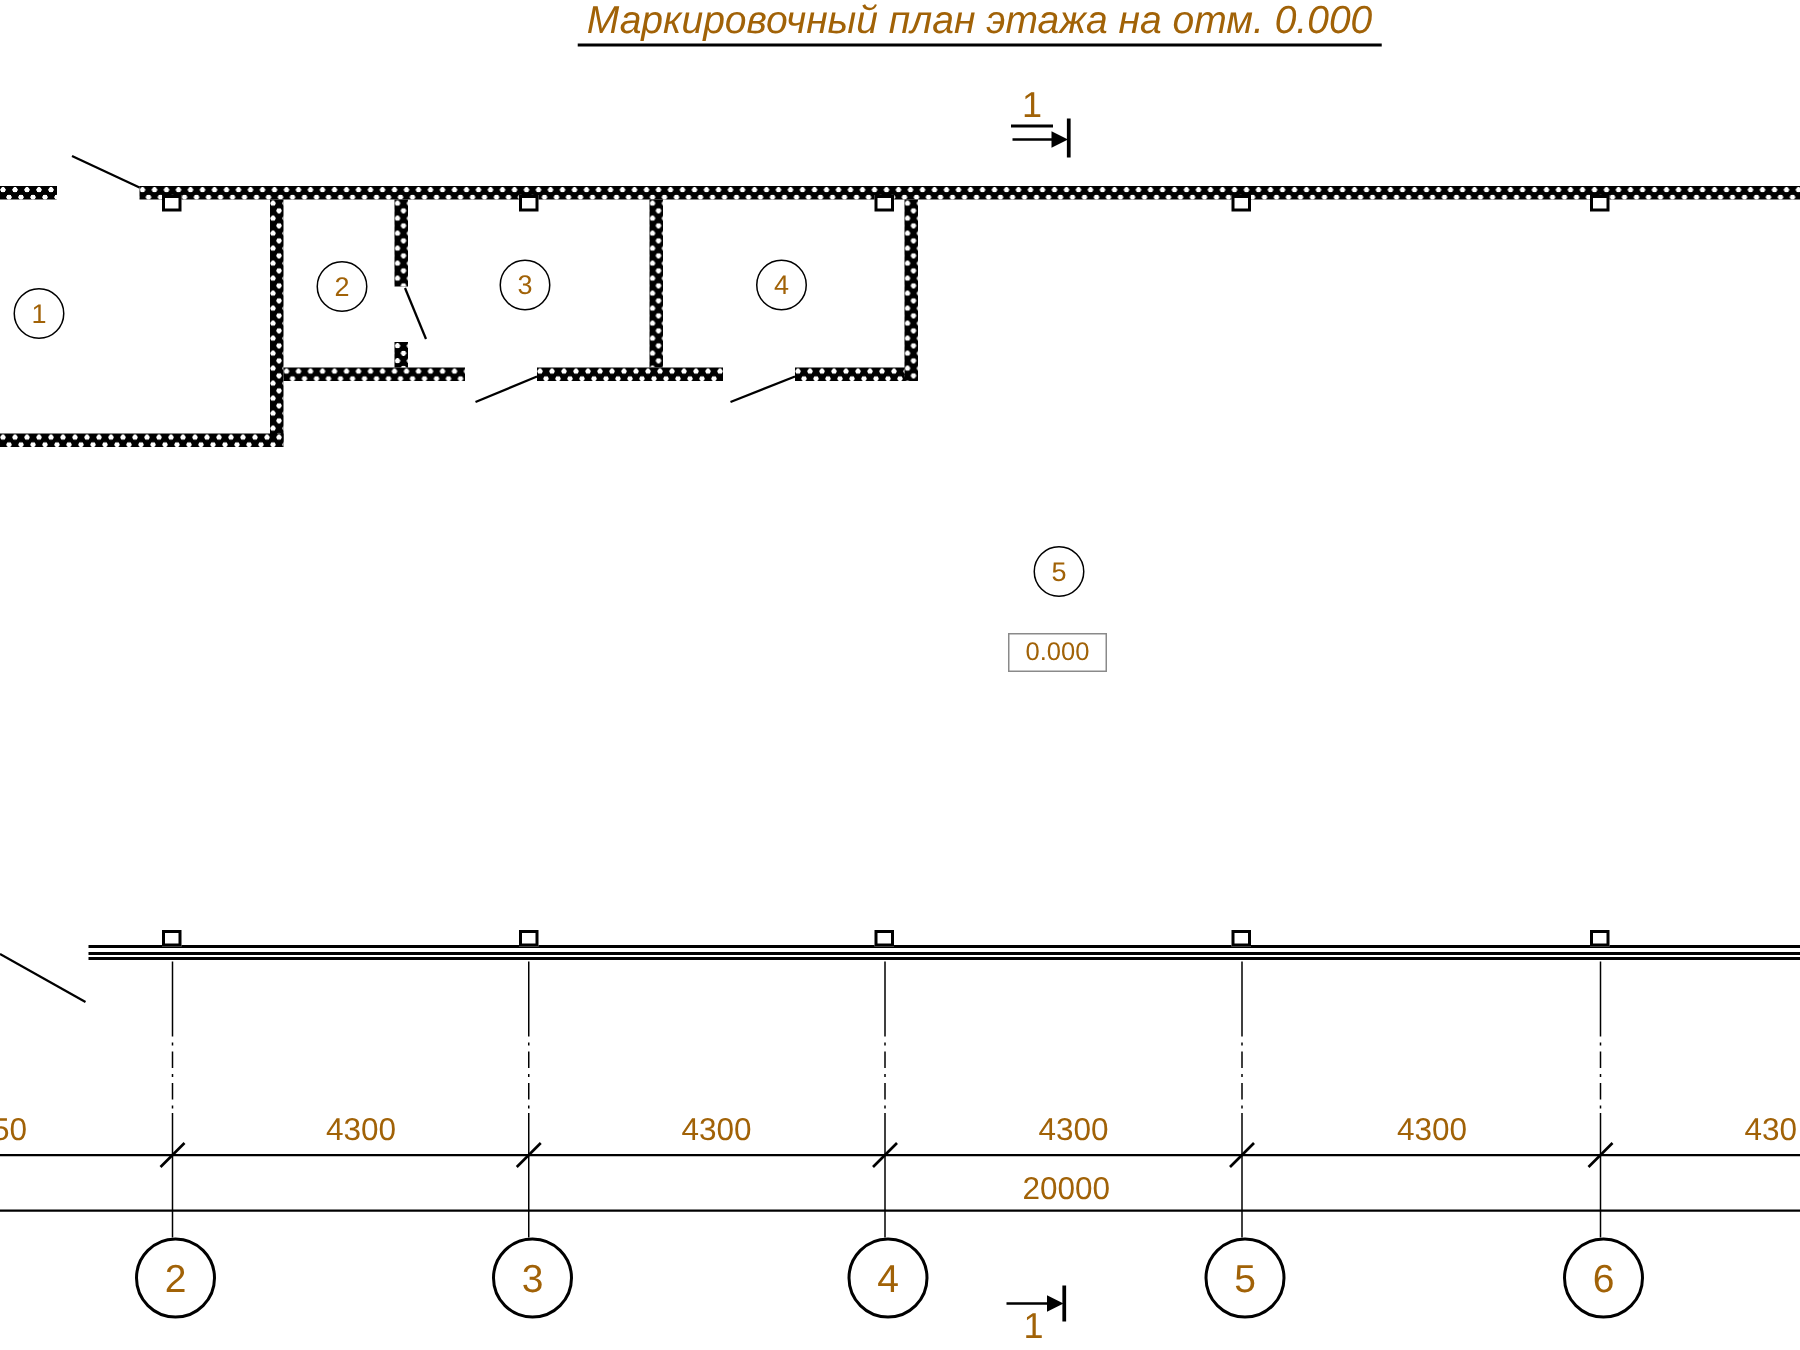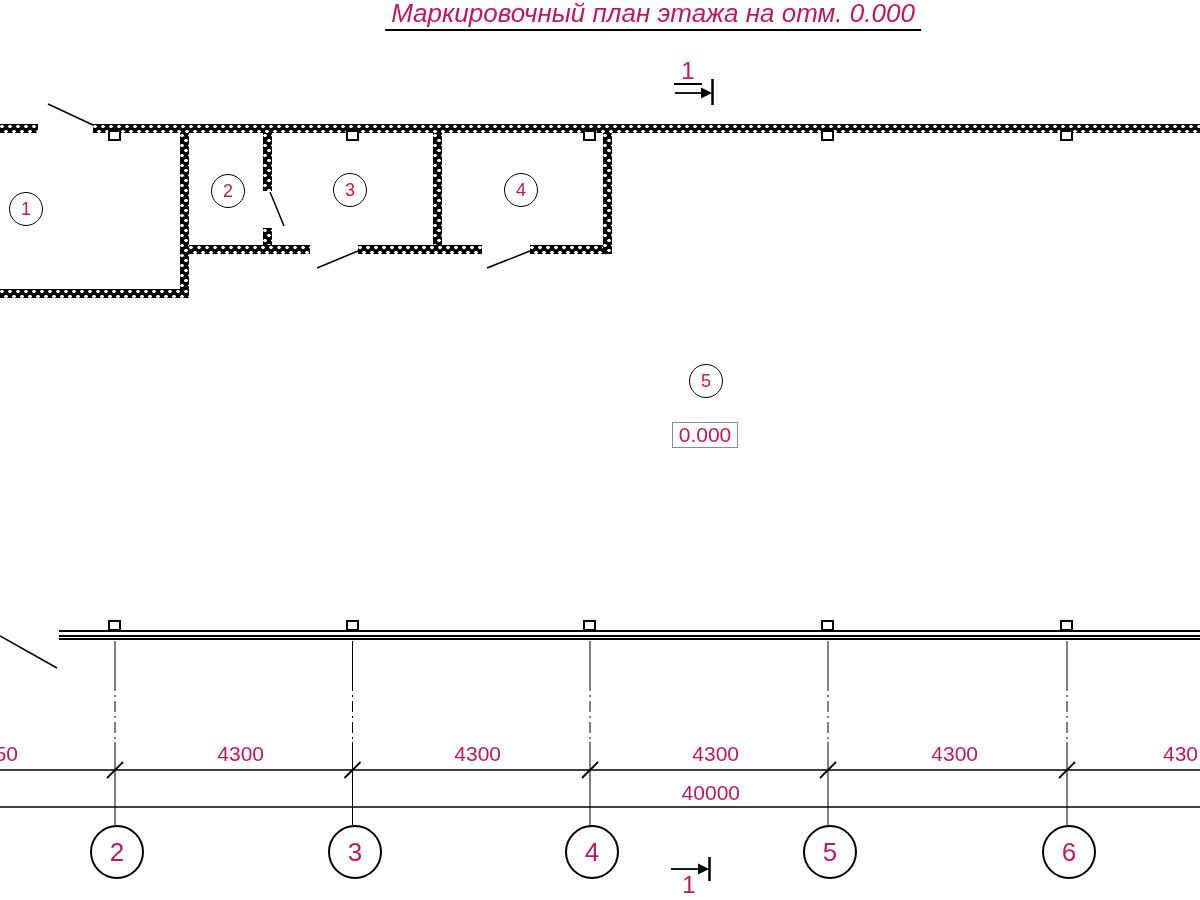--- a/index.html
+++ b/index.html
@@ -1,18 +1,18 @@
 <!DOCTYPE html>
 <html><head>
 <meta charset="utf-8">
 <style>
   html,body{margin:0;padding:0;background:#fff;}
   .canvas{
     position:relative;width:1200px;height:900px;background:#ffffff;
-    overflow:hidden;font-family:"Liberation Sans",sans-serif;color:#be185d;
+    overflow:hidden;font-family:"Liberation Sans",sans-serif;color:#a16207;
   }
   
   .wall{
     position:absolute;background-color:#000;
     background-image:
       radial-gradient(circle at 2px 2.5px,#fff 1.6px,rgba(0,0,0,0) 1.9px),
       radial-gradient(circle at 6px 7.5px,#fff 1.6px,rgba(0,0,0,0) 1.9px);
     background-size:8px 10px;
   }
   
@@ -36,21 +36,21 @@
   }
   .dimtext{position:absolute;font-size:21px;line-height:24px;width:60px;text-align:right;z-index:5;}
   .title{
     position:absolute;left:653px;top:0;transform:translateX(-50%);
     font-style:italic;font-size:26px;line-height:26px;white-space:nowrap;
     border-bottom:2px solid #000;padding:0 6px 3px 6px;z-index:5;
   }
   .elevbox{
     position:absolute;left:672px;top:422px;width:66px;height:26px;
     border:1px solid #8a8a8a;box-sizing:border-box;background:#fff;
-    display:flex;align-items:center;justify-content:center;font-size:21px;z-index:5;
+    display:flex;align-items:center;justify-content:center;font-size:17px;z-index:5;
   }
   .seclabel{position:absolute;font-size:24px;line-height:25px;width:28px;text-align:center;z-index:5;}
   .seclabel.underlined{border-bottom:2px solid #000;}
   svg.lines{position:absolute;left:0;top:0;z-index:3;}
 </style>
 </head>
 <body>
 
 <div class="canvas">
 
@@ -160,21 +160,21 @@
   <div class="seclabel underlined" style="left:674px;top:58px">1</div>
   <div class="seclabel" style="left:675px;top:872px">1</div>
 
   <div class="dimtext" style="left:-18px;top:742px;width:36px;text-align:right">50</div>
   <div class="dimtext" style="left:204px;top:742px">4300</div>
   <div class="dimtext" style="left:441px;top:742px">4300</div>
   <div class="dimtext" style="left:679px;top:742px">4300</div>
   <div class="dimtext" style="left:918px;top:742px">4300</div>
   <div class="dimtext" style="left:1163px;top:742px;text-align:left">430</div>
 
-  <div class="dimtext" style="left:680px;top:781px">40000</div>
+  <div class="dimtext" style="left:680px;top:781px">20000</div>
 
   <div class="acirc" style="left:90px;top:825px">
       <span>2</span>
     </div>
   <div class="acirc" style="left:328px;top:825px">
       <span>3</span>
     </div>
   <div class="acirc" style="left:565px;top:825px">
       <span>4</span>
     </div>

